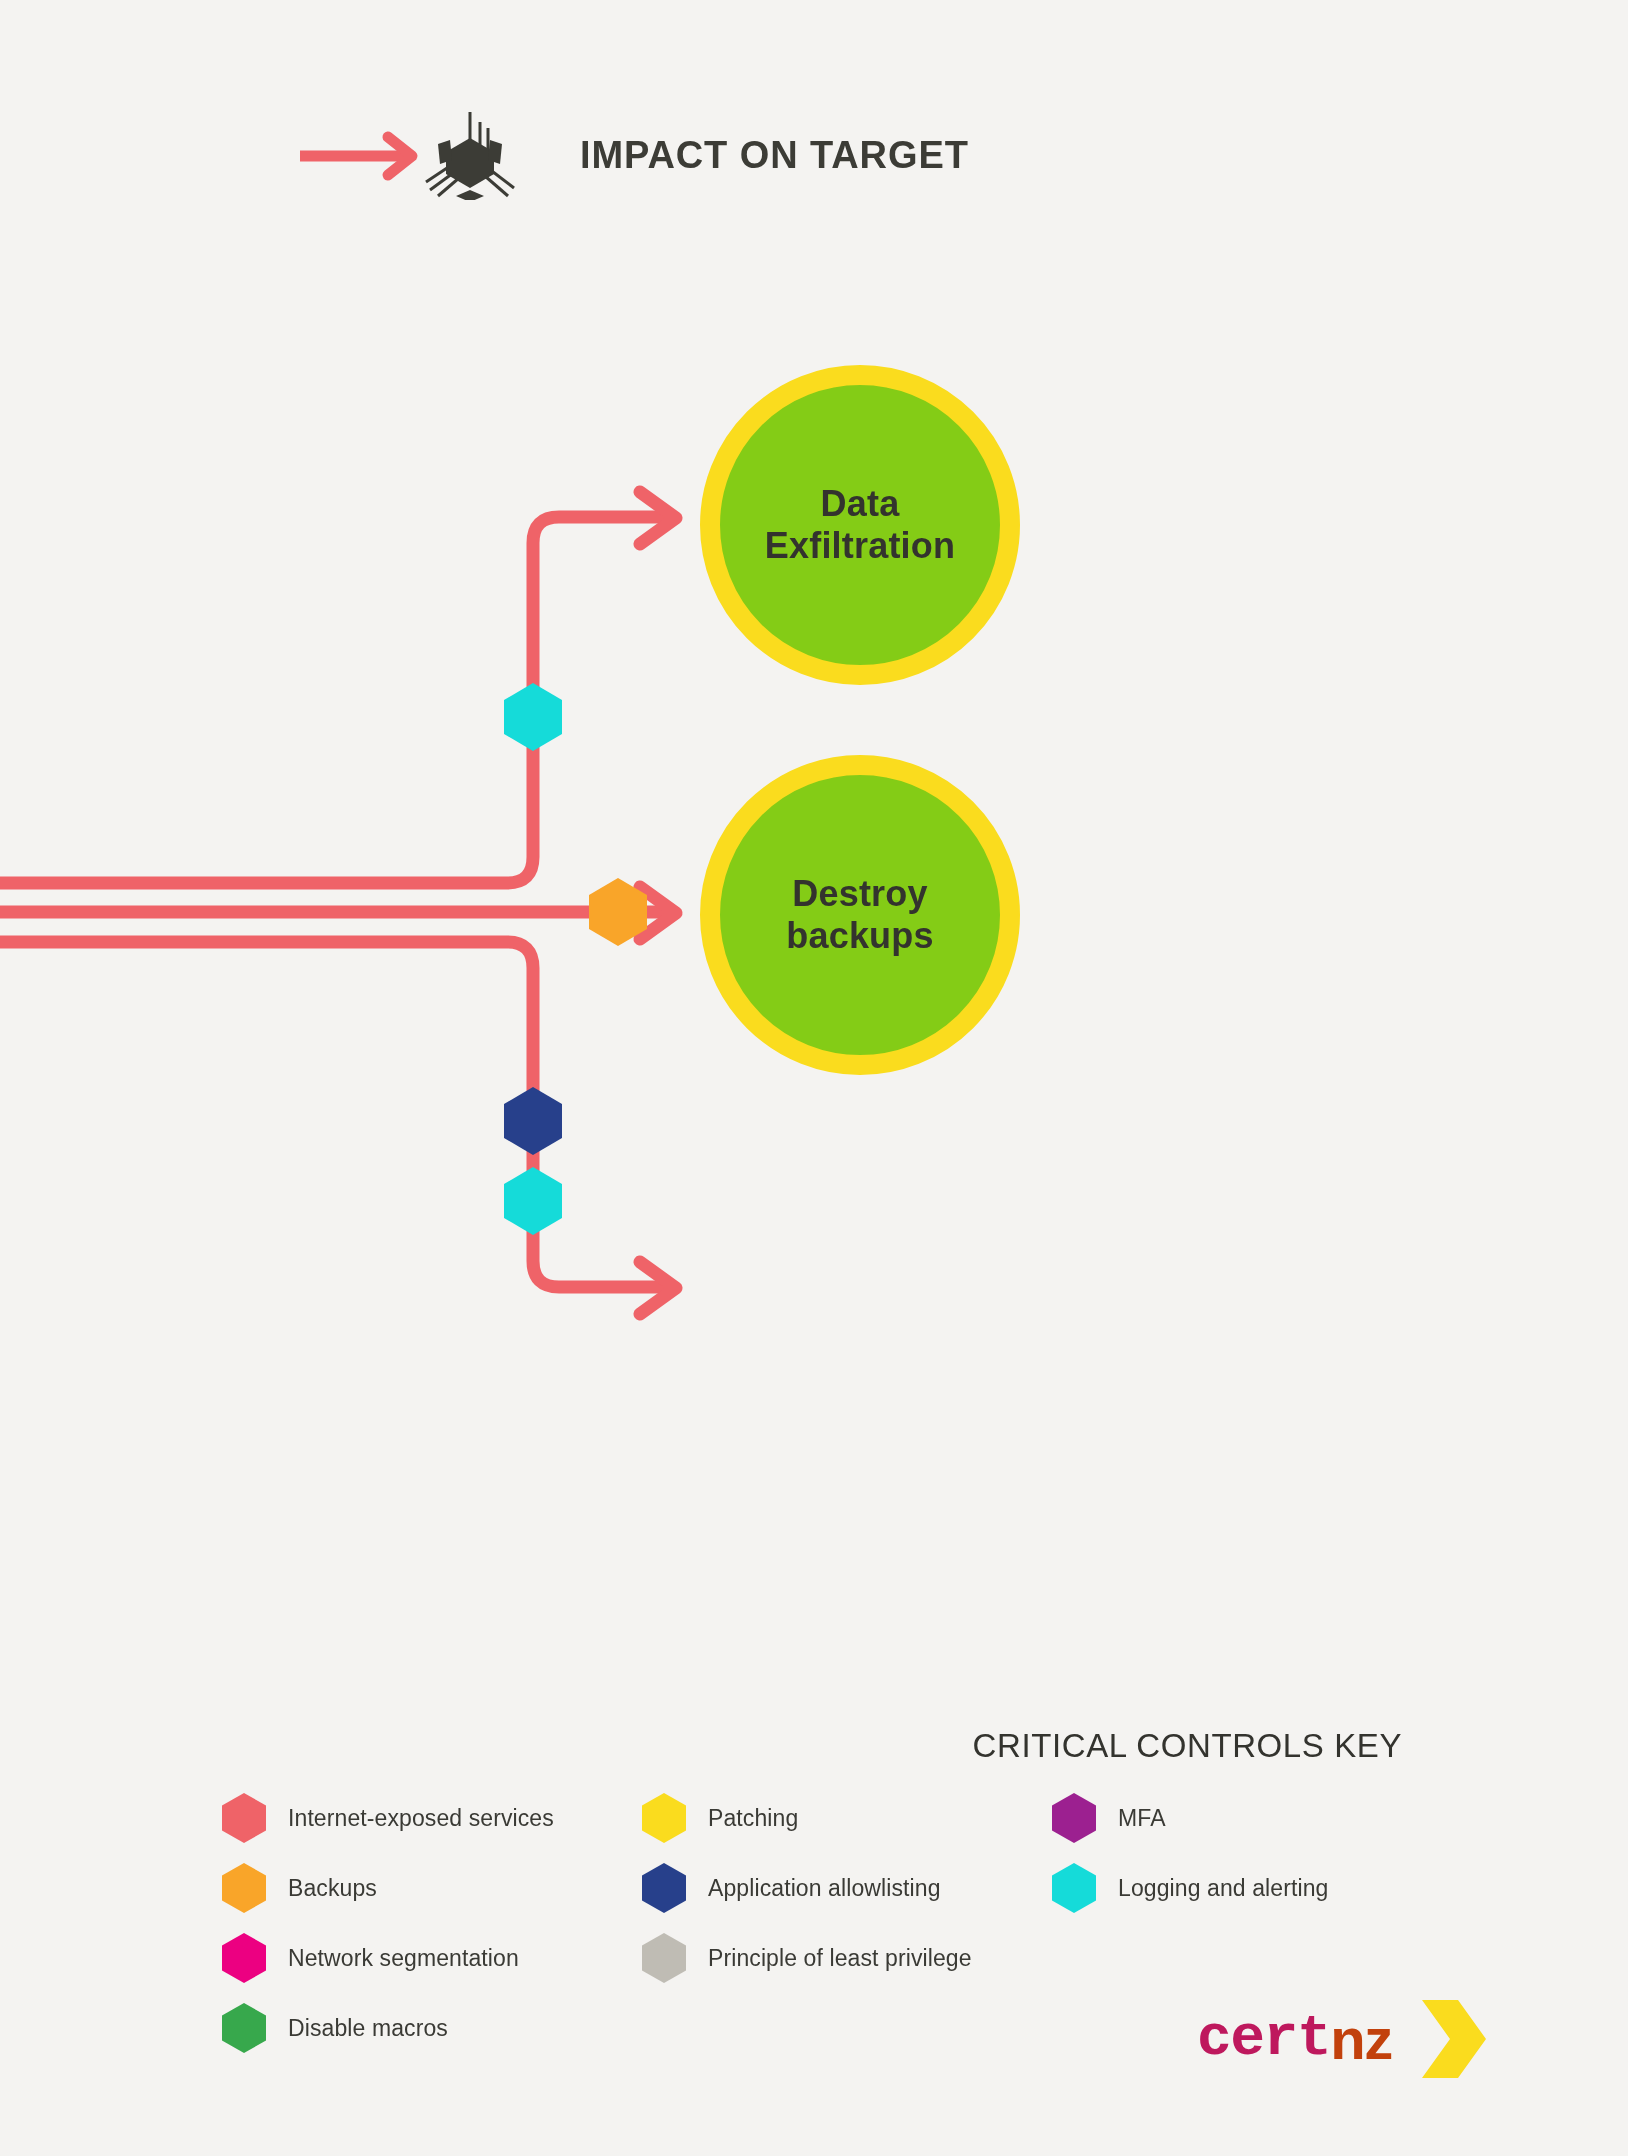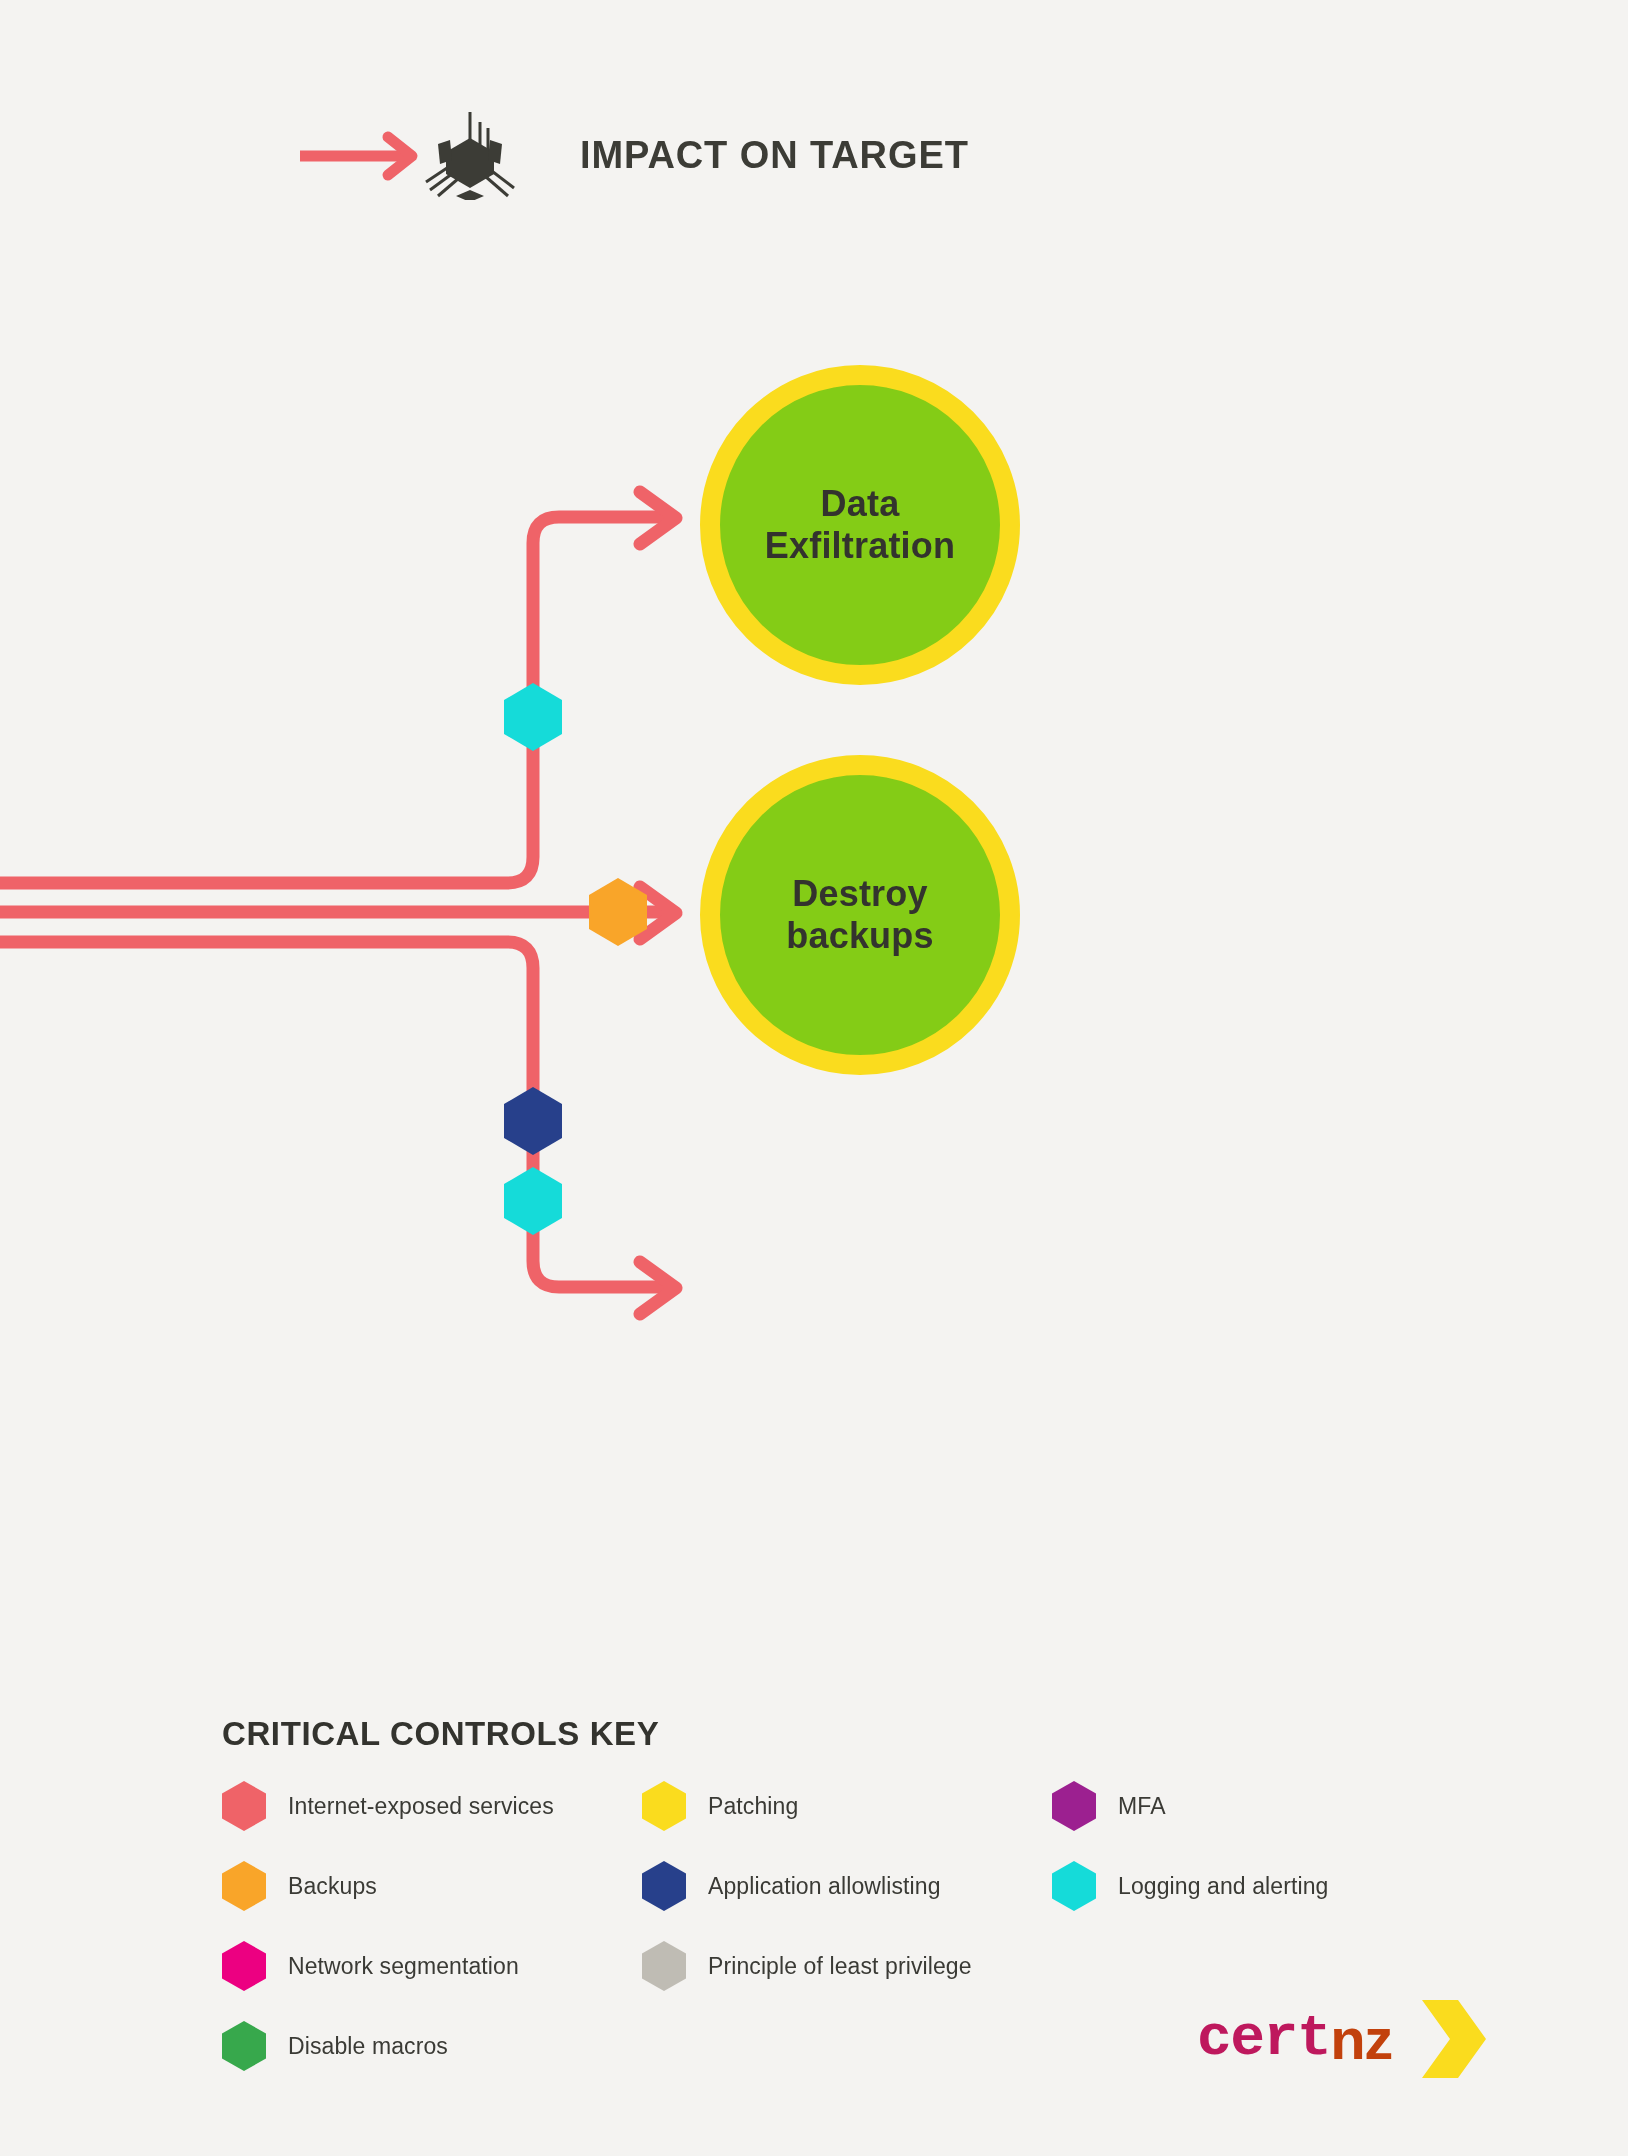--- a/index.html
+++ b/index.html
@@ -39,26 +39,26 @@
     white-space:pre-line;
   }
   #node-0{left:700px;top:365px;}
   #node-1{left:700px;top:755px;}
   #node-2{left:700px;top:1105px;}
 
   
   .legend{position:absolute;left:222px;top:1715px;width:1180px;}
   .legend-title{
     font-size:33px;color:#33332E;letter-spacing:0.6px;
-    font-weight:bold;margin:0 0 26px 0;
+    font-weight:normal;margin:12px 0 26px 0;text-align:right;
   }
   .legend-grid{
     display:grid;
     grid-template-columns:420px 410px 350px;
-    row-gap:26px;
+    row-gap:16px;
   }
   .legend-item{display:flex;align-items:center;height:54px;}
   .hexicon{width:44px;height:50px;flex:0 0 44px;display:block;}
   .legend-label{
     font-size:23px;color:#3A3A35;margin-left:22px;
     letter-spacing:0.1px;white-space:nowrap;
   }
   .legend-item.empty{visibility:hidden;}
 
   

